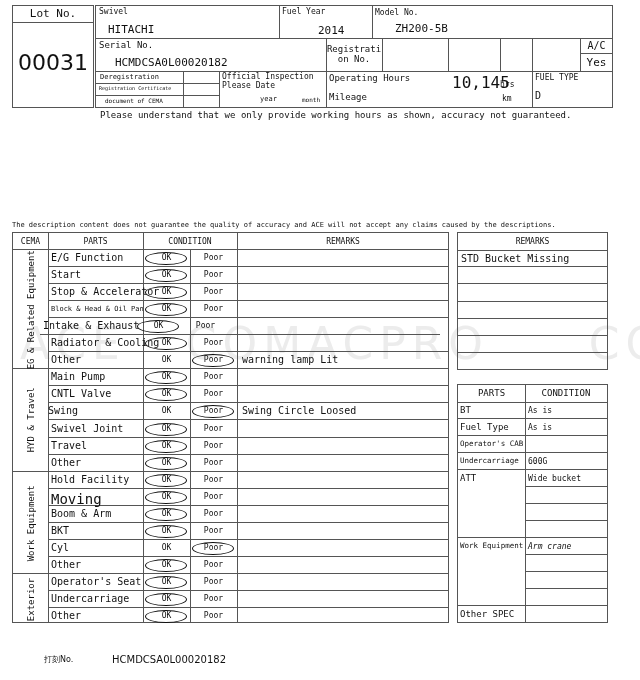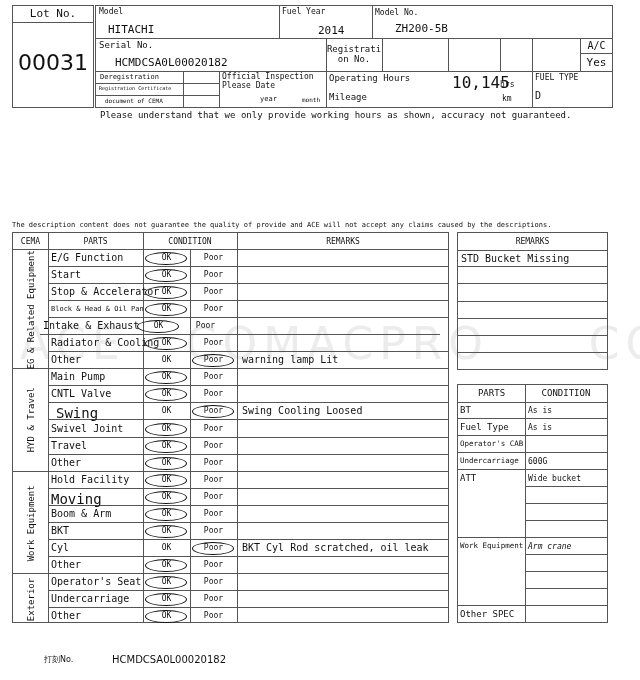--- a/index.html
+++ b/index.html
@@ -49,21 +49,21 @@
   <div class="vl" style="left:326px; top:38px; height:70px;"></div>
   <div class="vl" style="left:382px; top:38px; height:33px;"></div>
   <div class="vl" style="left:448px; top:38px; height:33px;"></div>
   <div class="vl" style="left:500px; top:38px; height:33px;"></div>
   <div class="vl" style="left:532px; top:38px; height:70px;"></div>
   <div class="vl" style="left:580px; top:38px; height:33px;"></div>
 
   <div class="vl" style="left:183px; top:71px; height:37px;"></div>
   <div class="vl" style="left:219px; top:71px; height:37px;"></div>
 
-  <div class="t s8" style="left:99px; top:8px;">Model</div>
+  <div class="t s8" style="left:99px; top:8px;">Swivel</div>
   <div class="t s11" style="left:108px; top:24px;">HITACHI</div>
   <div class="t s8" style="left:282px; top:8px;">Fuel Year</div>
   <div class="t s11" style="left:318px; top:25px;">2014</div>
   <div class="t s8" style="left:375px; top:9px;">Model No.</div>
   <div class="t s11" style="left:395px; top:23px;">ZH200-5B</div>
 
   <div class="t s9" style="left:99px; top:41px;">Serial No.</div>
   <div class="t s11" style="left:115px; top:57px;">HCMDCSA0L00020182</div>
   <div class="t s9 ctr" style="left:326px; top:45px; width:56px;">
     <div>Registrati</div>
@@ -84,21 +84,21 @@
   <div class="t s12" style="left:452px; top:75px;">10,145</div>
   <div class="t s8" style="left:500px; top:81px;">hrs</div>
   <div class="t s9" style="left:329px; top:93px;">Mileage</div>
   <div class="t s8" style="left:502px; top:95px;">km</div>
   <div class="t s8" style="left:535px; top:74px;">FUEL TYPE</div>
   <div class="t s10" style="left:535px; top:91px;">D</div>
 </div>
 
 <div class="t s9" style="left:100px; top:111px;">Please understand that we only provide working hours as shown, accuracy not guaranteed.</div>
 
-<div class="t" style="left:12px; top:222px; font-size:7px;">The description content does not guarantee the quality of provide and ACE will not accept any claims caused by the descriptions.</div>
+<div class="t" style="left:12px; top:222px; font-size:7px;">The description content does not guarantee the quality of accuracy and ACE will not accept any claims caused by the descriptions.</div>
 
 <div id="insp" class="abs" style="left:12px; top:232px; width:437px; height:391px; border:1px solid #555;">
   <div class="abs" style="left:0; top:0; width:100%; height:17px; border-bottom:1px solid #555;">
     <div class="t s8 ctr" style="left:0; top:5px; width:35px;">CEMA</div>
     <div class="t s8 ctr" style="left:35px; top:5px; width:95px;">PARTS</div>
     <div class="t s8 ctr" style="left:130px; top:5px; width:94px;">CONDITION</div>
     <div class="t s8 ctr" style="left:224px; top:5px; width:212px;">REMARKS</div>
   </div>
   <div class="vl" style="left:35px; top:0; height:389px;"></div>
   <div class="vl" style="left:130px; top:0; height:389px;"></div>
@@ -163,25 +163,25 @@
         <div class="t s10" style="left:194px; top:3px;"></div>
       </div>
       <div class="abs" style="left: 35px; top: 153.4px; width: 400px; height: 17.05px; border-bottom: 1px solid rgb(85, 85, 85);">
         <div class="t" style="left:3px; top:3px; font-size:10px;">CNTL Valve</div>
         <div class="t s8 ctr" style="left:95px; top:4px; width:47px;">OK</div>
         <div class="t s8 ctr" style="left:142px; top:4px; width:47px;">Poor</div>
         <div class="circ" style="left:97px; top:2px; width:42px; height:13px;"></div>
         <div class="t s10" style="left:194px; top:3px;"></div>
       </div>
       <div class="abs" style="left: 35px; top: 170.45px; width: 400px; height: 17.05px; border-bottom: 1px solid rgb(85, 85, 85);">
-        <div class="t" style="left:8px; top:3px; font-size:14px;">Swing</div>
+        <div class="t" style="left:0; top:3px; font-size:10px;">Swing</div>
         <div class="t s8 ctr" style="left:95px; top:4px; width:47px;">OK</div>
         <div class="t s8 ctr" style="left:142px; top:4px; width:47px;">Poor</div>
         <div class="circ" style="left:144px; top:2px; width:42px; height:13px;"></div>
-        <div class="t s10" style="left:194px; top:3px;">Swing Cooling Loosed</div>
+        <div class="t s10" style="left:194px; top:3px;">Swing Circle Loosed</div>
       </div>
       <div class="abs" style="left: 35px; top: 187.5px; width: 400px; height: 17.05px; border-bottom: 1px solid rgb(85, 85, 85);">
         <div class="t" style="left:3px; top:3px; font-size:10px;">Swivel Joint</div>
         <div class="t s8 ctr" style="left:95px; top:4px; width:47px;">OK</div>
         <div class="t s8 ctr" style="left:142px; top:4px; width:47px;">Poor</div>
         <div class="circ" style="left:97px; top:2px; width:42px; height:13px;"></div>
         <div class="t s10" style="left:194px; top:3px;"></div>
       </div>
       <div class="abs" style="left: 35px; top: 204.55px; width: 400px; height: 17.05px; border-bottom: 1px solid rgb(85, 85, 85);">
         <div class="t" style="left:3px; top:3px; font-size:10px;">Travel</div>
@@ -224,21 +224,20 @@
         <div class="t s8 ctr" style="left:95px; top:4px; width:47px;">OK</div>
         <div class="t s8 ctr" style="left:142px; top:4px; width:47px;">Poor</div>
         <div class="circ" style="left:97px; top:2px; width:42px; height:13px;"></div>
         <div class="t s10" style="left:194px; top:3px;"></div>
       </div>
       <div class="abs" style="left: 35px; top: 306.85px; width: 400px; height: 17.05px; border-bottom: 1px solid rgb(85, 85, 85);">
         <div class="t" style="left:3px; top:3px; font-size:10px;">Cyl</div>
         <div class="t s8 ctr" style="left:95px; top:4px; width:47px;">OK</div>
         <div class="t s8 ctr" style="left:142px; top:4px; width:47px;">Poor</div>
         <div class="circ" style="left:144px; top:2px; width:42px; height:13px;"></div>
-        <div class="t s10" style="left:194px; top:3px;">BKT Cyl Rod scratched, oil leak</div>
       </div>
       <div class="abs" style="left: 0px; top: 323.9px; width: 435px; height: 17.05px; border-bottom: 1px solid rgb(85, 85, 85);">
         <div class="t" style="left:38px; top:3px; font-size:10px;">Other</div>
         <div class="t s8 ctr" style="left:130px; top:4px; width:47px;">OK</div>
         <div class="t s8 ctr" style="left:177px; top:4px; width:47px;">Poor</div>
         <div class="circ" style="left:132px; top:2px; width:42px; height:13px;"></div>
         <div class="t s10" style="left:229px; top:3px;"></div>
       </div>
       <div class="vert" style="left: 11px; top: 238.65px; height: 102.3px; width: 14px; line-height: 14px;">Work Equipment</div>
       <div class="abs" style="left: 35px; top: 340.95px; width: 400px; height: 17.05px; border-bottom: 1px solid rgb(85, 85, 85);">

